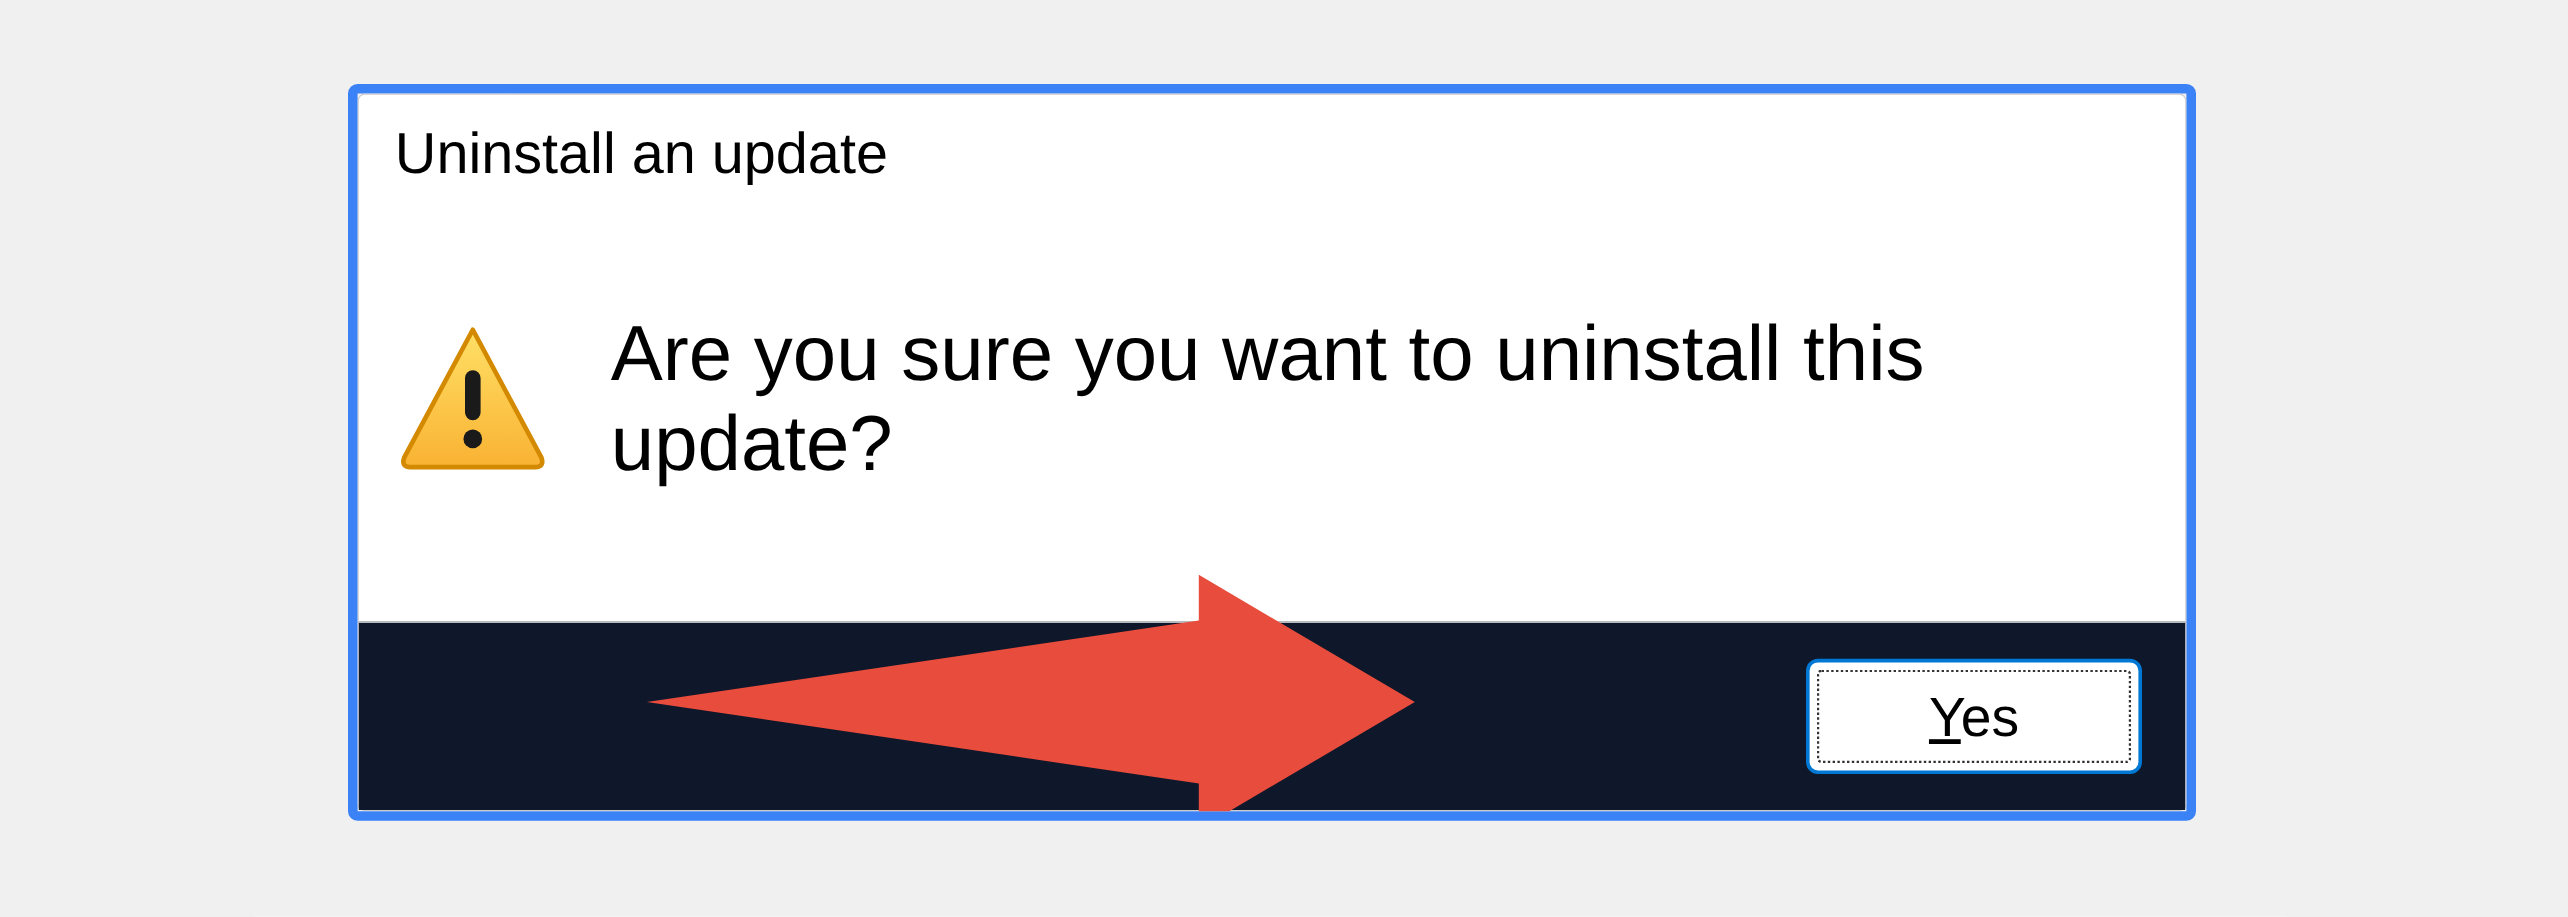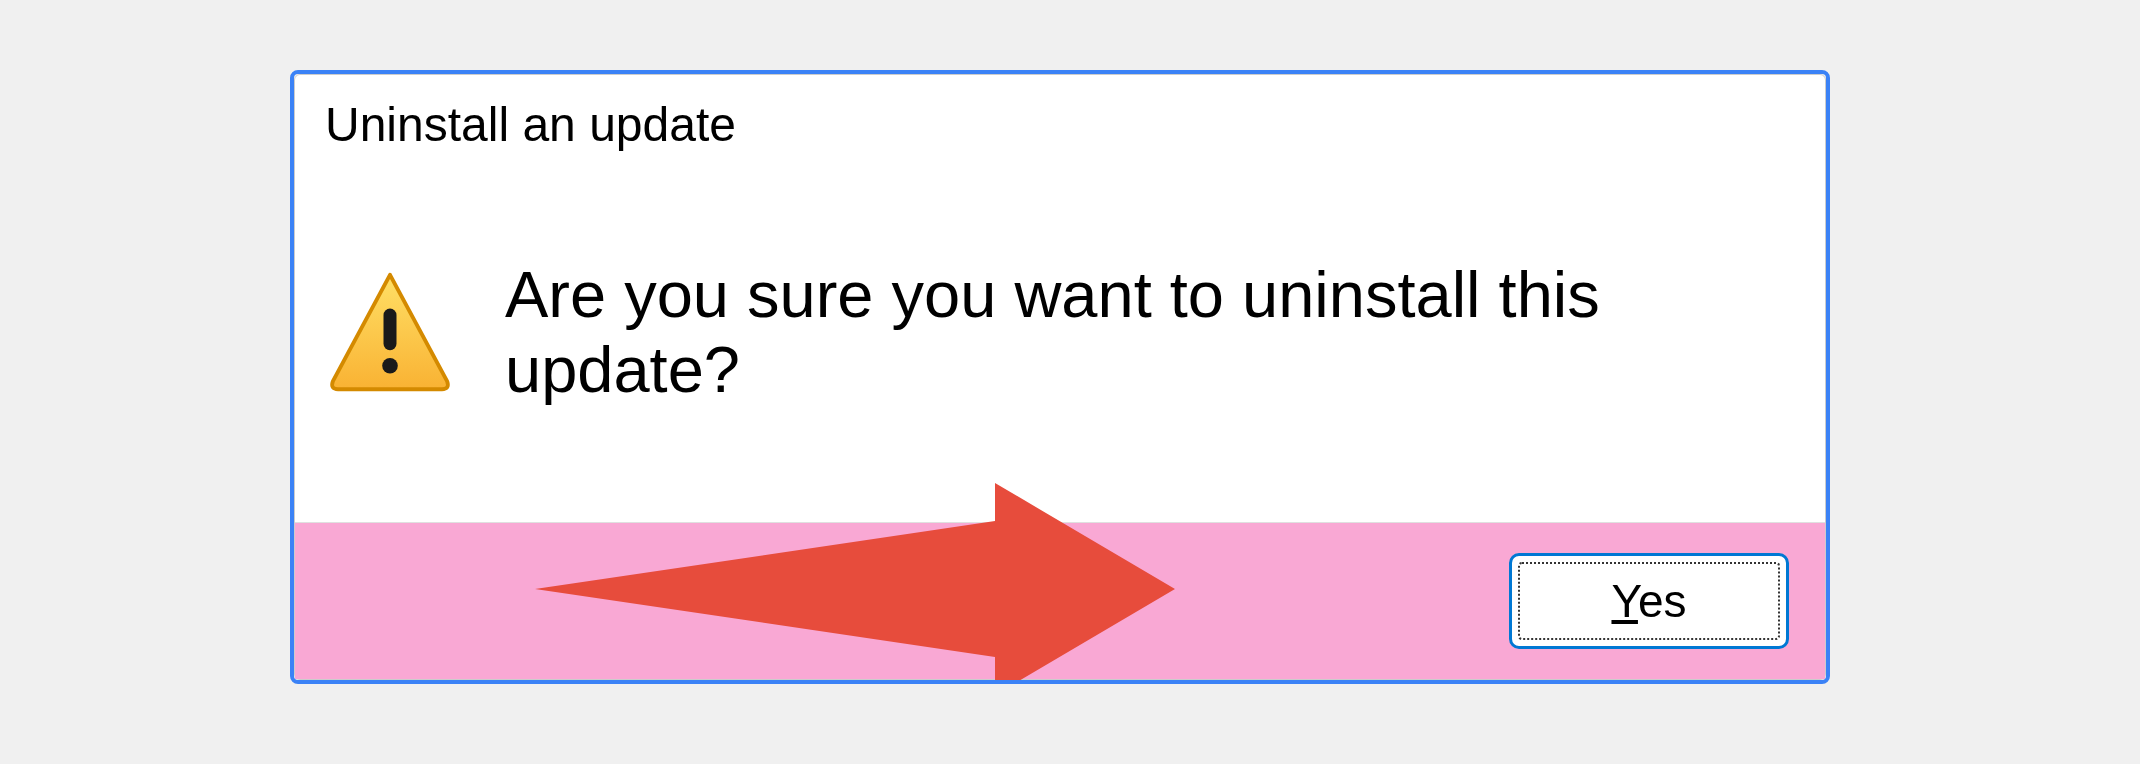--- a/index.html
+++ b/index.html
@@ -12,21 +12,21 @@
       background: #f0f0f0;
       width: 2140px;
       height: 764px;
       display: flex;
       align-items: center;
       justify-content: center;
     }
     .dialog-wrapper {
       width: 1540px;
       height: 614px;
-      border: 4px solid #3b82f6;
+      border: 8px solid #3b82f6;
       border-radius: 8px;
       overflow: hidden;
       margin-left: -20px;
       margin-top: -10px;
     }
     .dialog {
       width: 100%;
       height: 100%;
       background: #fff;
       display: flex;
@@ -56,21 +56,21 @@
       display: flex;
       align-items: center;
       justify-content: center;
     }
     .dialog-message {
       font-size: 65px;
       font-weight: 400;
       color: #000;
     }
     .dialog-footer {
-      background: #f9a8d4;
+      background: #0f172a;
       border-top: 1px solid #e0e0e0;
       padding: 30px 36px 30px 36px;
       display: flex;
       justify-content: flex-end;
       gap: 24px;
       position: relative;
     }
     .btn {
       width: 280px;
       height: 96px;

